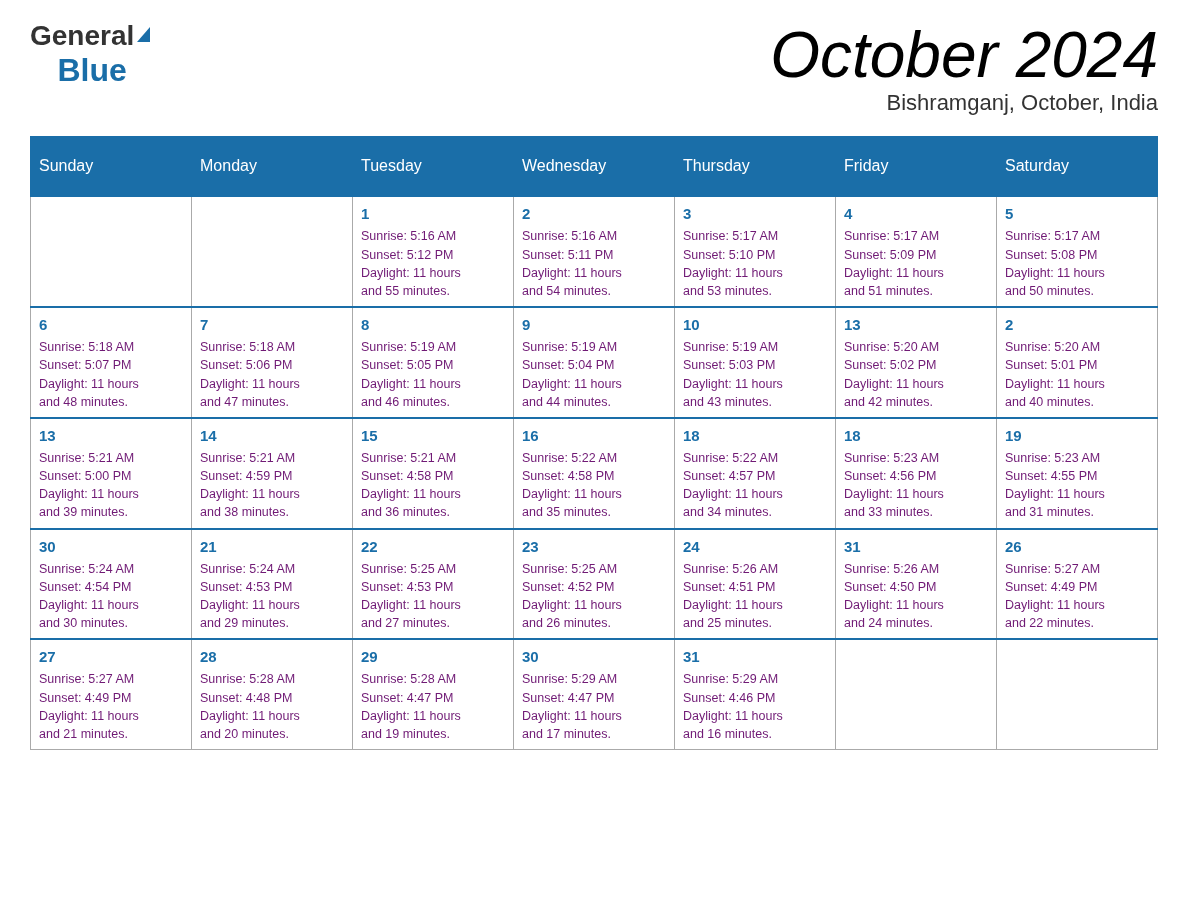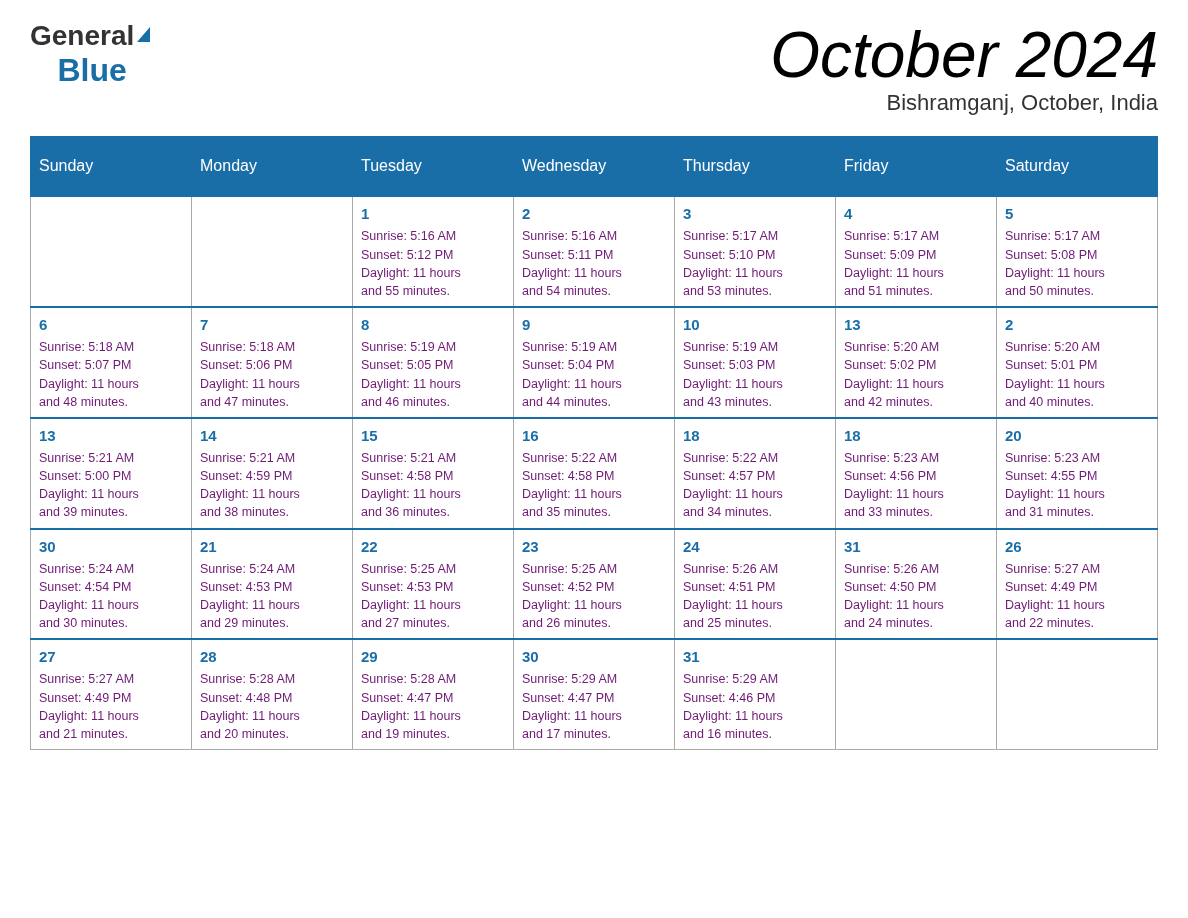--- a/index.html
+++ b/index.html
@@ -149,21 +149,21 @@
         <td><span class="day-number">13</span><span class="day-info">Sunrise: 5:20 AM<br>Sunset: 5:02 PM<br>Daylight: 11 hours<br>and 42 minutes.</span></td>
         <td><span class="day-number">2</span><span class="day-info">Sunrise: 5:20 AM<br>Sunset: 5:01 PM<br>Daylight: 11 hours<br>and 40 minutes.</span></td>
       </tr>
       <tr class="week-row">
         <td><span class="day-number">13</span><span class="day-info">Sunrise: 5:21 AM<br>Sunset: 5:00 PM<br>Daylight: 11 hours<br>and 39 minutes.</span></td>
         <td><span class="day-number">14</span><span class="day-info">Sunrise: 5:21 AM<br>Sunset: 4:59 PM<br>Daylight: 11 hours<br>and 38 minutes.</span></td>
         <td><span class="day-number">15</span><span class="day-info">Sunrise: 5:21 AM<br>Sunset: 4:58 PM<br>Daylight: 11 hours<br>and 36 minutes.</span></td>
         <td><span class="day-number">16</span><span class="day-info">Sunrise: 5:22 AM<br>Sunset: 4:58 PM<br>Daylight: 11 hours<br>and 35 minutes.</span></td>
         <td><span class="day-number">18</span><span class="day-info">Sunrise: 5:22 AM<br>Sunset: 4:57 PM<br>Daylight: 11 hours<br>and 34 minutes.</span></td>
         <td><span class="day-number">18</span><span class="day-info">Sunrise: 5:23 AM<br>Sunset: 4:56 PM<br>Daylight: 11 hours<br>and 33 minutes.</span></td>
-        <td><span class="day-number">20</span><span class="day-info">Sunrise: 5:23 AM<br>Sunset: 4:55 PM<br>Daylight: 11 hours<br>and 31 minutes.</span></td>
+        <td><span class="day-number">19</span><span class="day-info">Sunrise: 5:23 AM<br>Sunset: 4:55 PM<br>Daylight: 11 hours<br>and 31 minutes.</span></td>
       </tr>
       <tr class="week-row">
         <td><span class="day-number">30</span><span class="day-info">Sunrise: 5:24 AM<br>Sunset: 4:54 PM<br>Daylight: 11 hours<br>and 30 minutes.</span></td>
         <td><span class="day-number">21</span><span class="day-info">Sunrise: 5:24 AM<br>Sunset: 4:53 PM<br>Daylight: 11 hours<br>and 29 minutes.</span></td>
         <td><span class="day-number">22</span><span class="day-info">Sunrise: 5:25 AM<br>Sunset: 4:53 PM<br>Daylight: 11 hours<br>and 27 minutes.</span></td>
         <td><span class="day-number">23</span><span class="day-info">Sunrise: 5:25 AM<br>Sunset: 4:52 PM<br>Daylight: 11 hours<br>and 26 minutes.</span></td>
         <td><span class="day-number">24</span><span class="day-info">Sunrise: 5:26 AM<br>Sunset: 4:51 PM<br>Daylight: 11 hours<br>and 25 minutes.</span></td>
         <td><span class="day-number">31</span><span class="day-info">Sunrise: 5:26 AM<br>Sunset: 4:50 PM<br>Daylight: 11 hours<br>and 24 minutes.</span></td>
         <td><span class="day-number">26</span><span class="day-info">Sunrise: 5:27 AM<br>Sunset: 4:49 PM<br>Daylight: 11 hours<br>and 22 minutes.</span></td>
       </tr>

